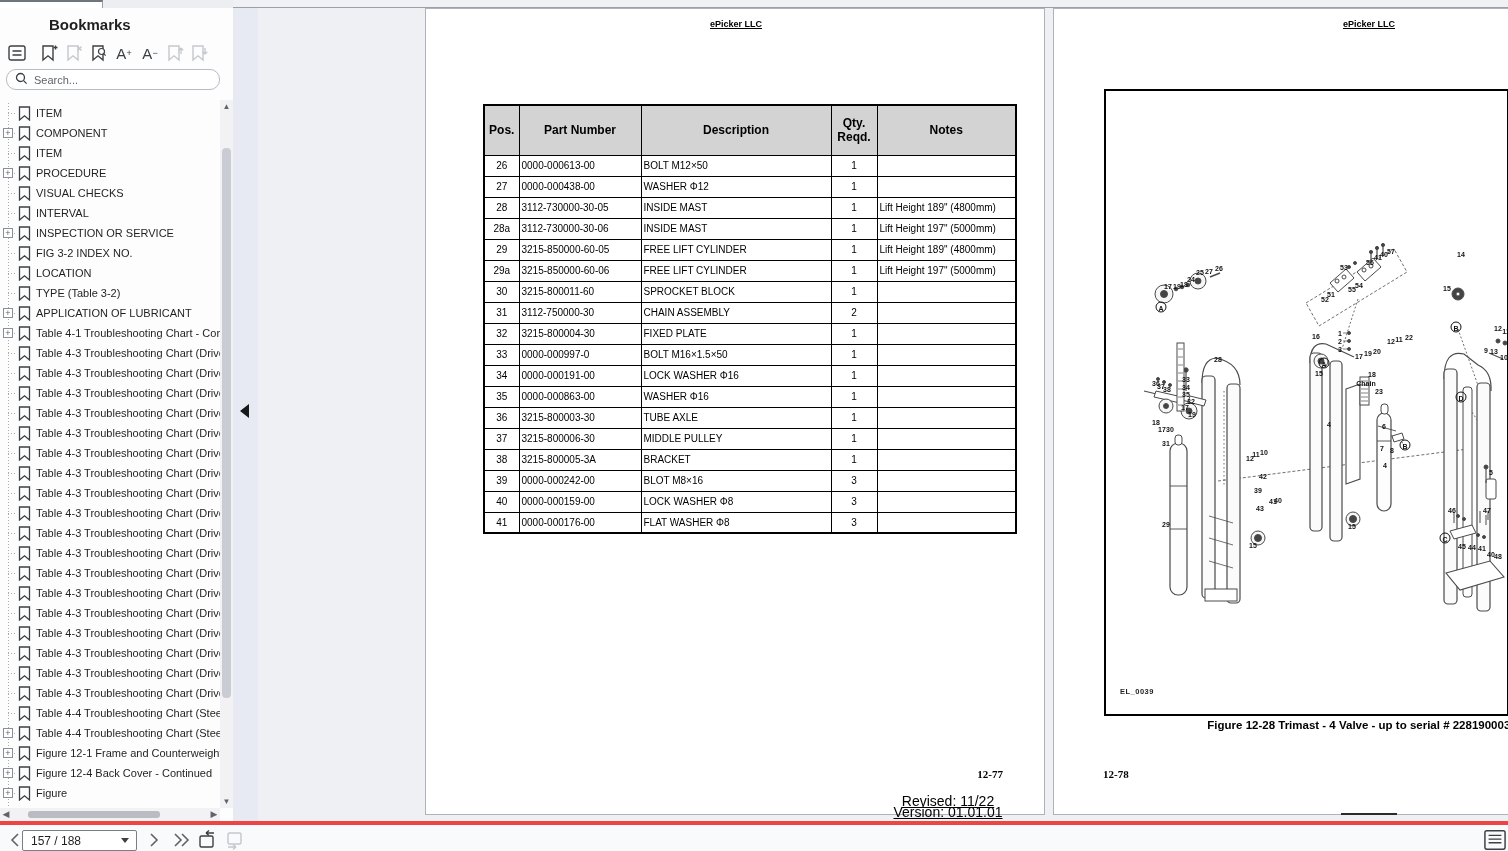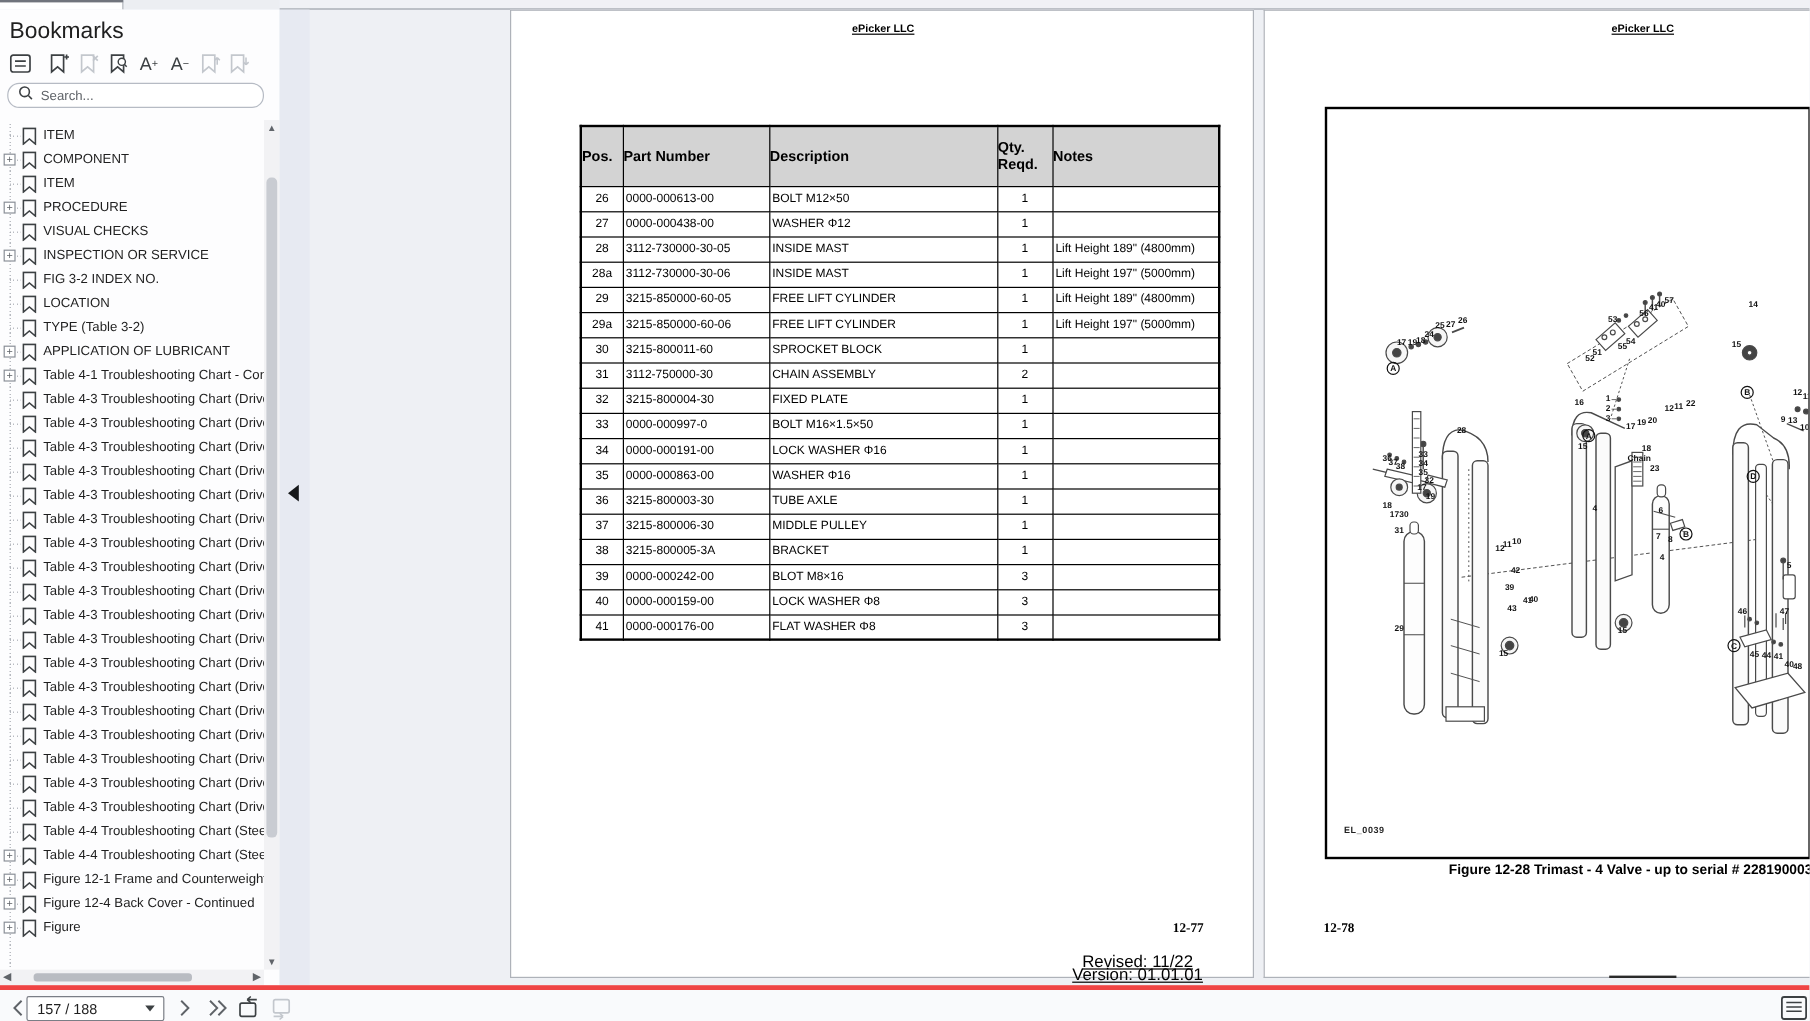--- a/index.html
+++ b/index.html
@@ -10,21 +10,21 @@
   
   #topstrip { position:absolute; left:0; top:0; width:1508px; height:8px; }
   #topstrip .tabseg { position:absolute; left:0; top:0; width:103px; height:8px;
      background:#fff; border-top:2px solid #70747c; border-right:1px solid #9ba0a8; }
   #topstrip .midseg { position:absolute; left:103px; top:0; width:130px; height:8px; background:#eceef2; }
   #topstrip .mainseg { position:absolute; left:233px; top:0; width:1275px; height:8px;
      background:#f0f1f5; border-bottom:1px solid #9ba0a8; }
 
   
   #sidebar { position:absolute; left:0; top:8px; width:233px; height:813px; background:#fdfdfe; }
-  #sidebar h1 { font-size:19px; font-weight:400; color:#1f1f1f; padding:8px 0 0 8px; }
+  #sidebar h1 { font-size:15px; font-weight:700; color:#1f1f1f; padding:8px 0 0 8px;margin-left:41px; }
   #bm-toolbar { position:absolute; left:2px; top:34px; width:218px; height:24px; }
   #bm-toolbar .tbi { position:absolute; top:0; width:22px; height:22px; display:flex;
      align-items:center; justify-content:center; }
   .tbi svg { display:block; }
   .afont { font-size:15px; font-weight:400; color:#3c4043; }
   .afont sup { font-size:9px; }
   #bm-search { position:absolute; left:6px; top:61px; width:214px; height:21px;
      border:1px solid #b6bbc4; border-radius:10px; background:#fff; display:flex; align-items:center; }
   #bm-search .mag { margin:0 6px 0 8px; }
   #bm-search .ph { font-size:11px; color:#5f6368; }
@@ -65,21 +65,21 @@
   .hdr-link { position:absolute; top:10px; font-size:9px; font-weight:bold; color:#000;
      text-decoration:underline; text-align:center; }
   #page-left .hdr-link { left:0; width:620px; }
   #page-right .hdr-link { left:240px; width:150px; }
   #doc-title { position:absolute; left:0; top:71px; width:620px; text-align:center;
      font-size:16px; font-weight:bold; color:#000; letter-spacing:.2px; }
 
   table#parts { position:absolute; left:57px; top:95px; width:532px; border-collapse:collapse;
      border:2px solid #000; table-layout:fixed; }
   #parts th { background:#d3d3d3; border:1px solid #000; font-size:12px; font-weight:bold;
-     height:50px; white-space:pre-line; text-align:left; vertical-align:middle; }
+     height:50px; white-space:pre-line; text-align:center; vertical-align:middle; }
   #parts td { border:1px solid #000; font-size:10px; color:#000; height:21px;
      padding:0 2px; vertical-align:middle; overflow:hidden; white-space:nowrap; }
   #parts .c { text-align:center; }
   #parts col.w-pos  { width:35px; }  #parts col.w-pn { width:122px; }
   #parts col.w-desc { width:190px; } #parts col.w-qty { width:46px; }
   #parts col.w-note { width:139px; }
 
   .pageno { position:absolute; font-size:11px; font-weight:bold; color:#000;font-family:Liberation Serif, serif; }
   #pn-left  { top:759px; right:41px; }
   #pn-right { top:759px; left:49px; }
@@ -207,20 +207,27 @@
               <path d="M1.5 1h10v13l-5-4.2-5 4.2z" fill="none" stroke="#3c4043" stroke-width="1.3"></path>
             </svg></span>
           <span class="bm-label">PROCEDURE</span>
         </div>
         <div class="bm-row">
           <span class="bm-stub"></span>
           <span class="bm-ico"><svg width="13" height="15" viewBox="0 0 13 15">
               <path d="M1.5 1h10v13l-5-4.2-5 4.2z" fill="none" stroke="#3c4043" stroke-width="1.3"></path>
             </svg></span>
           <span class="bm-label">VISUAL CHECKS</span>
+        </div>
+        <div class="bm-row">
+          <span class="bm-stub"></span>
+          <span class="bm-ico"><svg width="13" height="15" viewBox="0 0 13 15">
+              <path d="M1.5 1h10v13l-5-4.2-5 4.2z" fill="none" stroke="#3c4043" stroke-width="1.3"></path>
+            </svg></span>
+          <span class="bm-label">INTERVAL</span>
         </div>
         <div class="bm-row">
           <span class="bm-plus">+</span>
           <span class="bm-stub"></span>
           <span class="bm-ico"><svg width="13" height="15" viewBox="0 0 13 15">
               <path d="M1.5 1h10v13l-5-4.2-5 4.2z" fill="none" stroke="#3c4043" stroke-width="1.3"></path>
             </svg></span>
           <span class="bm-label">INSPECTION OR SERVICE</span>
         </div>
         <div class="bm-row">

